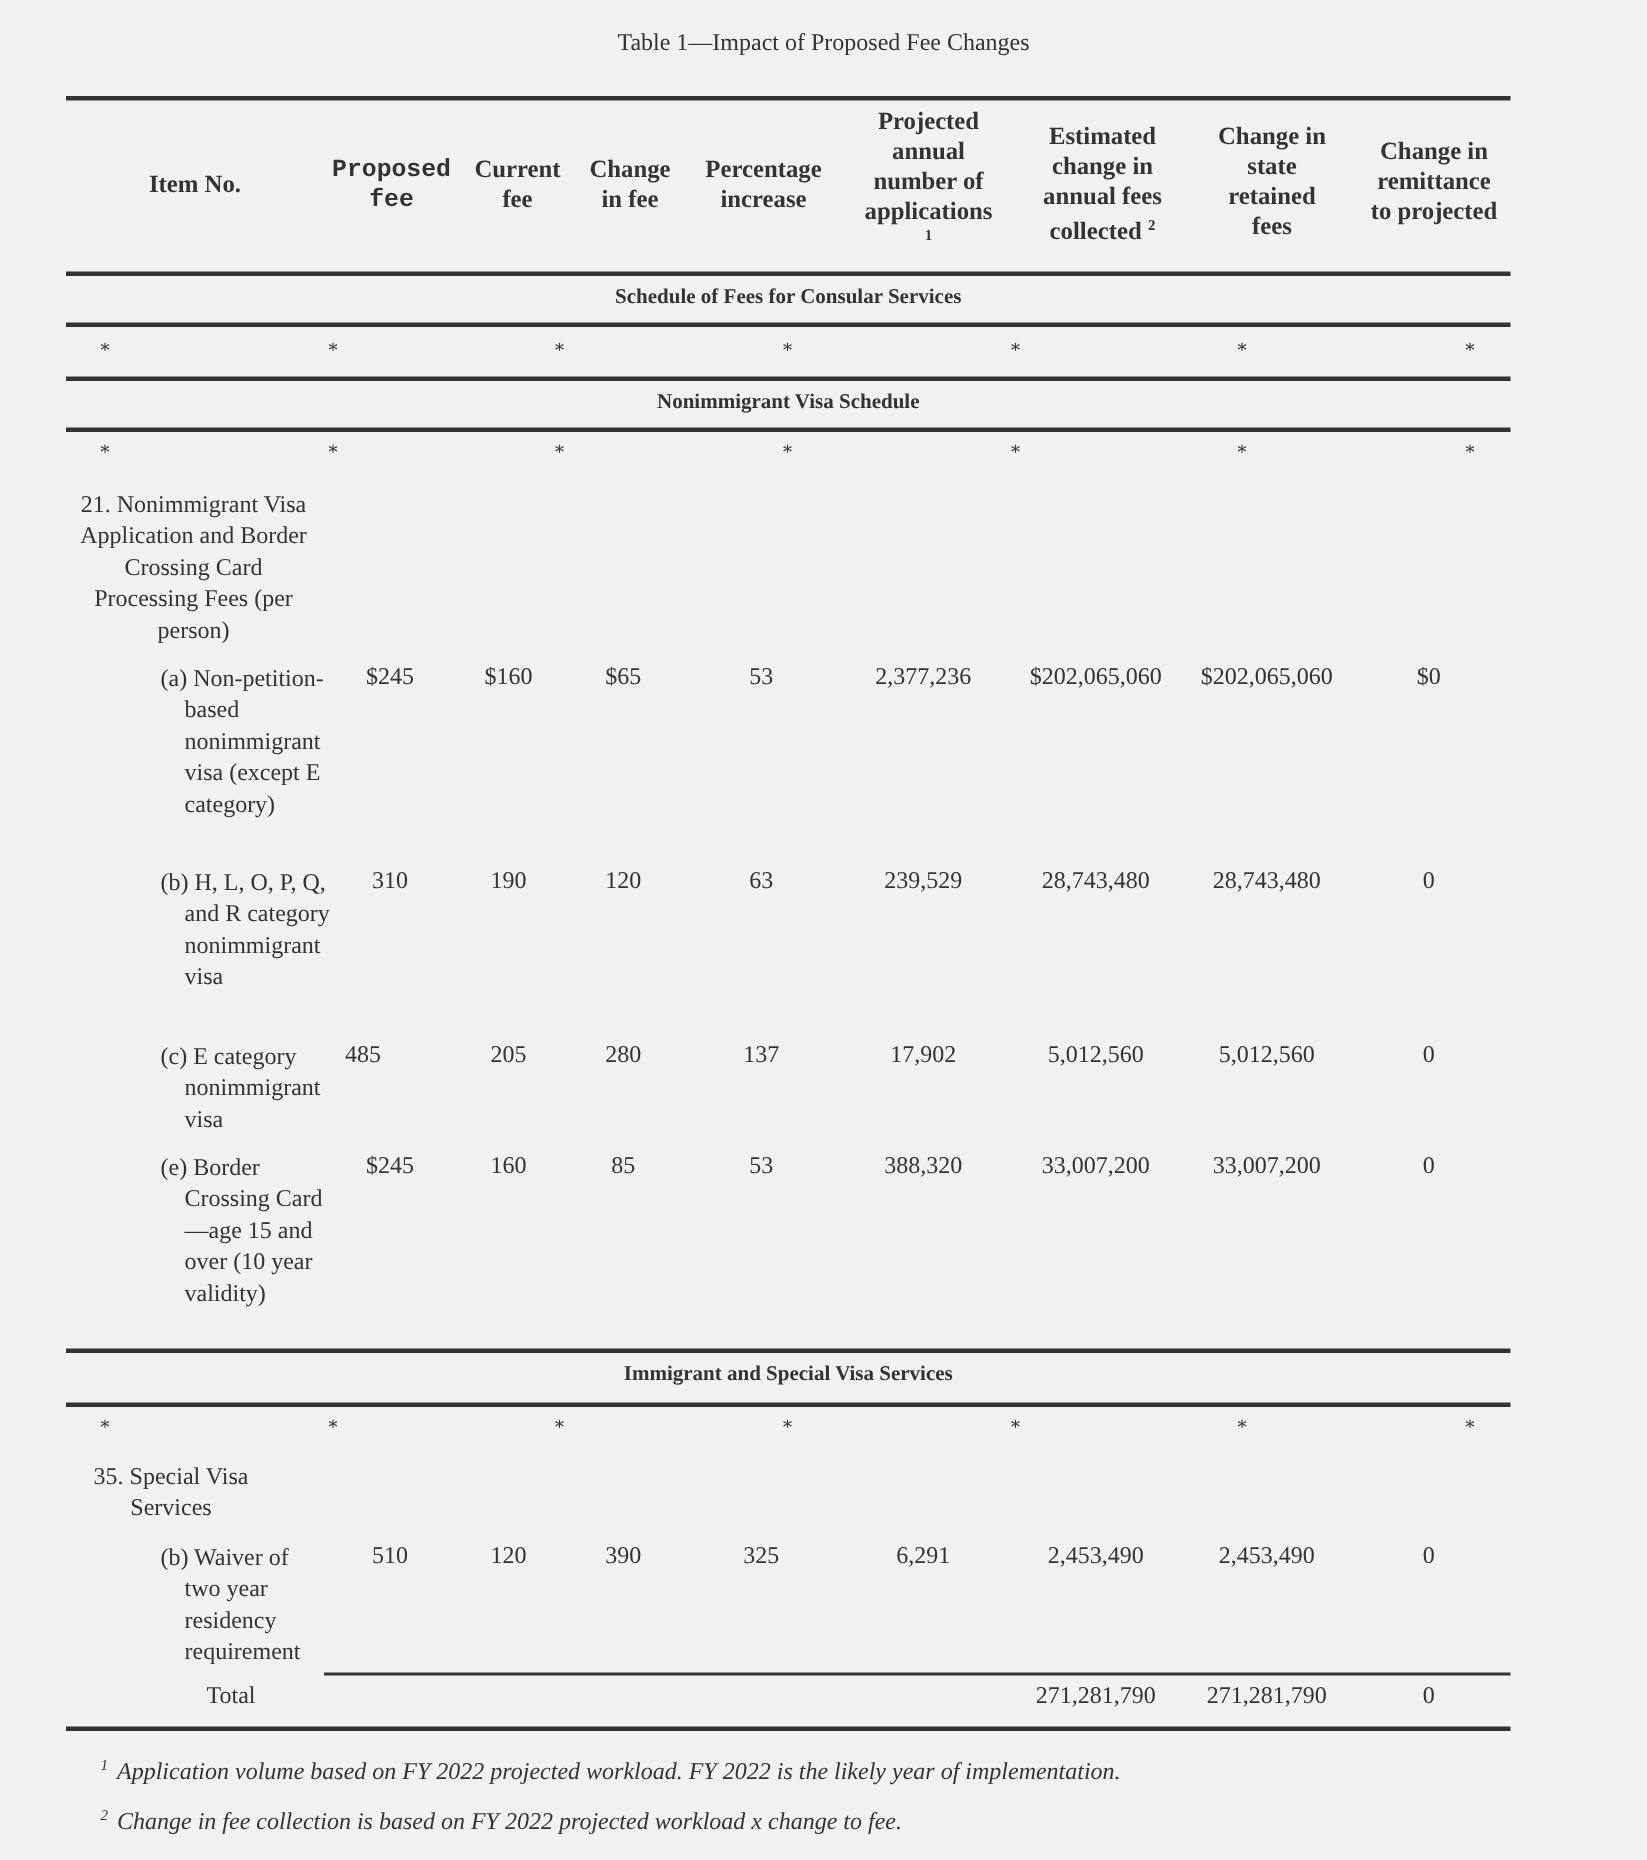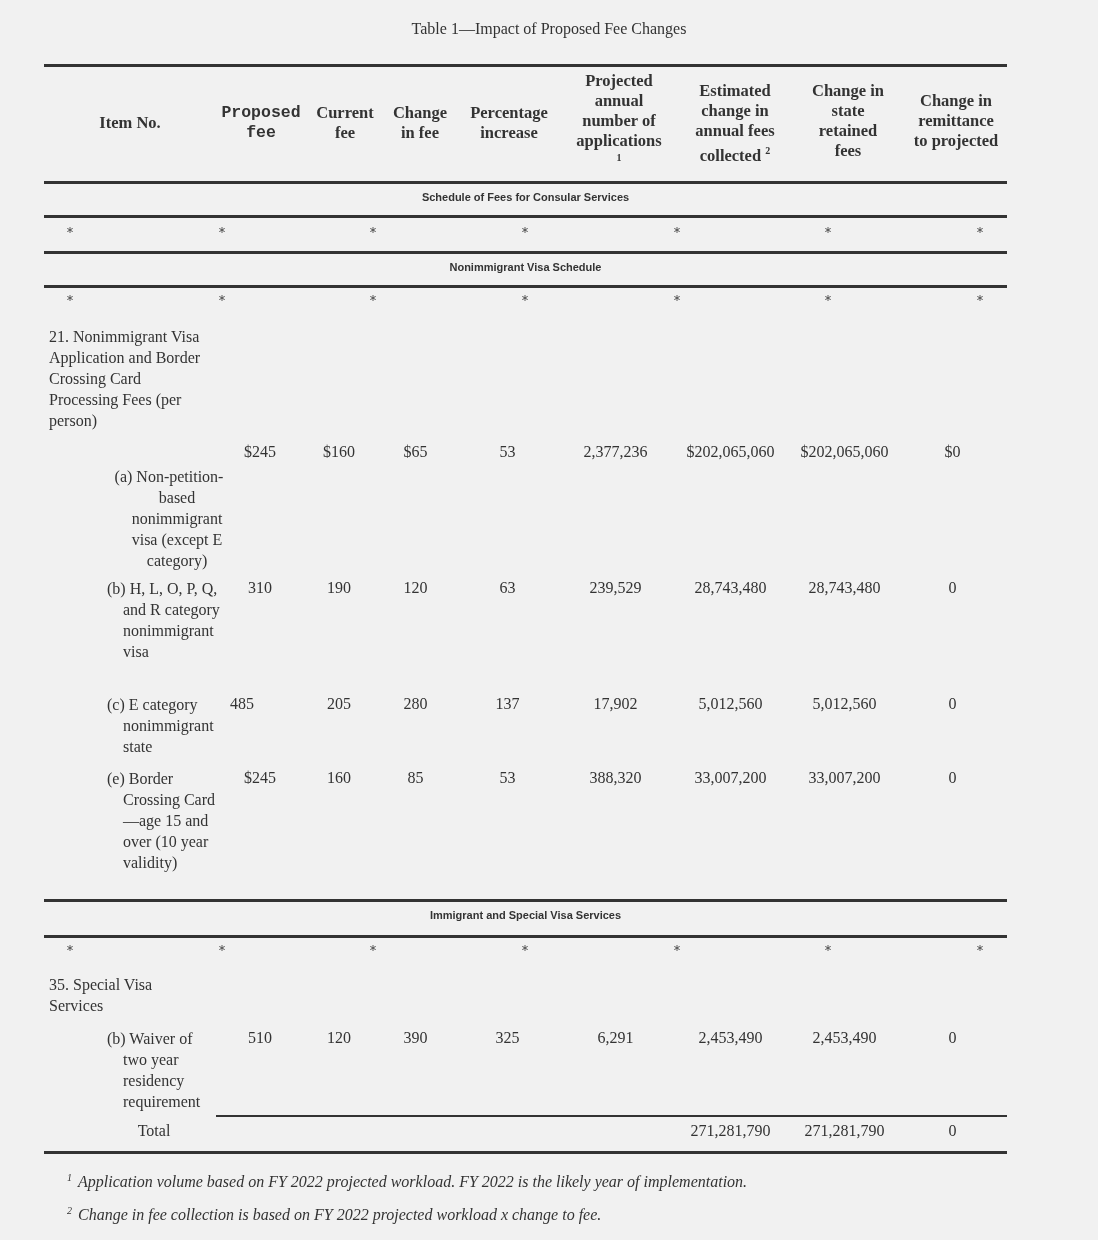--- a/index.html
+++ b/index.html
@@ -3,23 +3,23 @@
 <meta charset="utf-8">
 <style>
   html, body { margin:0; padding:0; }
   body {
     width:1098px; height:1240px; background:#f1f1f1; color:#333;
     font-family:"DejaVu Serif","Liberation Serif",serif; position:relative; overflow:hidden;
   }
   .caption { position:absolute; top:20px; left:0; width:1098px; text-align:center; font-size:15px; color:#333; font-family:"Liberation Serif",serif; font-size:16px; }
   .rule { position:absolute; height:3px; background:#333; }
   .hdr { position:absolute; font-weight:bold; font-size:15px; text-align:center; line-height:20px; font-family:"Liberation Serif",serif; font-size:16.5px; color:#333; }
-  .sec { position:absolute; left:44px; width:963px; text-align:center; font-weight:bold; font-size:11px; font-family:Liberation Sans, sans-serif; }
+  .sec { position:absolute; left:44px; width:963px; text-align:center; font-weight:bold; font-size:14px; font-family:Liberation Serif, serif; }
   .star { position:absolute; font-size:12px; }
-  .txt { position:absolute; font-size:15px; line-height:21px; font-family:"Liberation Serif",serif; font-size:16px; }
+  .txt { position:absolute; font-size:15px; line-height:21px; font-family:"Liberation Serif",serif; font-size:16px;text-align:center; }
   .sub { position:absolute; font-size:15px; line-height:21px; font-family:"Liberation Serif",serif; font-size:16px; text-indent:-16px; padding-left:16px; box-sizing:border-box; }
   .num { position:absolute; font-size:15px; text-align:center; font-family:"Liberation Serif",serif; font-size:16px; }
   .fn { position:absolute; left:48px; font-style:italic; font-size:15px; font-family:"Liberation Serif",serif; font-size:16px;margin-left:19px; }
   .fn sup { font-size:10px; margin-right:6px; }
   sup.h { font-size:10px; }
 </style>
 </head>
 <body>
 
 <div class="caption">Table 1—Impact of Proposed Fee Changes</div>
@@ -92,21 +92,21 @@
   <span class="star" style="left:370px;top:294px;">*</span>
   <span class="star" style="left:522px;top:294px;">*</span>
   <span class="star" style="left:674px;top:294px;">*</span>
   <span class="star" style="left:825px;top:294px;">*</span>
   <span class="star" style="left:977px;top:294px;">*</span>
 </div>
 
 <div class="txt" style="left:49px;top:326px;width:160px;">21. Nonimmigrant Visa Application and Border Crossing Card Processing Fees (per person)</div>
 
 <div>
-  <div class="sub" style="left:107px;top:466px;width:124px;text-align:center;">(a) Non-petition-based nonimmigrant visa (except E category)</div>
+  <div class="sub" style="left:107px;top:442px;width:124px;">(a) Non-petition-based nonimmigrant visa (except E category)</div>
   <div class="num" style="left:220px;width:80px;top:443px;">$245</div>
   <div class="num" style="left:300px;width:78px;top:443px;">$160</div>
   <div class="num" style="left:380px;width:71px;top:443px;">$65</div>
   <div class="num" style="left:460px;width:95px;top:443px;">53</div>
   <div class="num" style="left:560px;width:111px;top:443px;">2,377,236</div>
   <div class="num" style="left:676px;width:109px;top:443px;">$202,065,060</div>
   <div class="num" style="left:790px;width:109px;top:443px;">$202,065,060</div>
   <div class="num" style="left:904px;width:97px;top:443px;">$0</div>
 </div>
 
@@ -116,21 +116,21 @@
   <div class="num" style="left:300px;width:78px;top:579px;">190</div>
   <div class="num" style="left:380px;width:71px;top:579px;">120</div>
   <div class="num" style="left:460px;width:95px;top:579px;">63</div>
   <div class="num" style="left:560px;width:111px;top:579px;">239,529</div>
   <div class="num" style="left:676px;width:109px;top:579px;">28,743,480</div>
   <div class="num" style="left:790px;width:109px;top:579px;">28,743,480</div>
   <div class="num" style="left:904px;width:97px;top:579px;">0</div>
 </div>
 
 <div>
-  <div class="sub" style="left:107px;top:694px;width:124px;">(c) E category nonimmigrant state</div>
+  <div class="sub" style="left:107px;top:694px;width:124px;">(c) E category nonimmigrant visa</div>
   <div class="num" style="left:202px;width:80px;top:695px;">485</div>
   <div class="num" style="left:300px;width:78px;top:695px;">205</div>
   <div class="num" style="left:380px;width:71px;top:695px;">280</div>
   <div class="num" style="left:460px;width:95px;top:695px;">137</div>
   <div class="num" style="left:560px;width:111px;top:695px;">17,902</div>
   <div class="num" style="left:676px;width:109px;top:695px;">5,012,560</div>
   <div class="num" style="left:790px;width:109px;top:695px;">5,012,560</div>
   <div class="num" style="left:904px;width:97px;top:695px;">0</div>
 </div>
 

